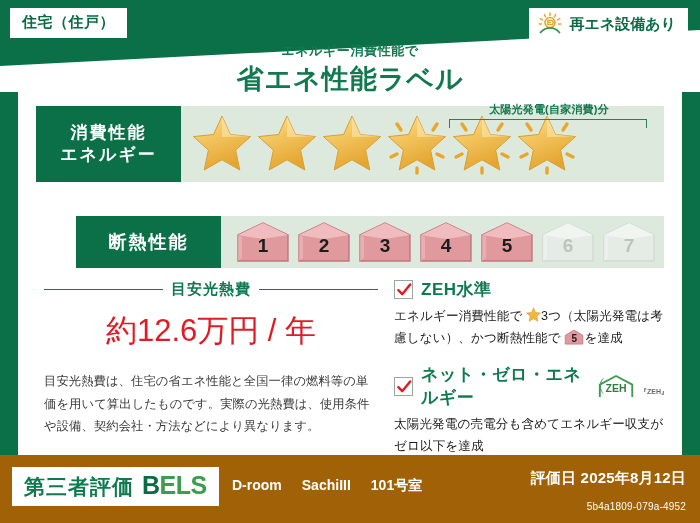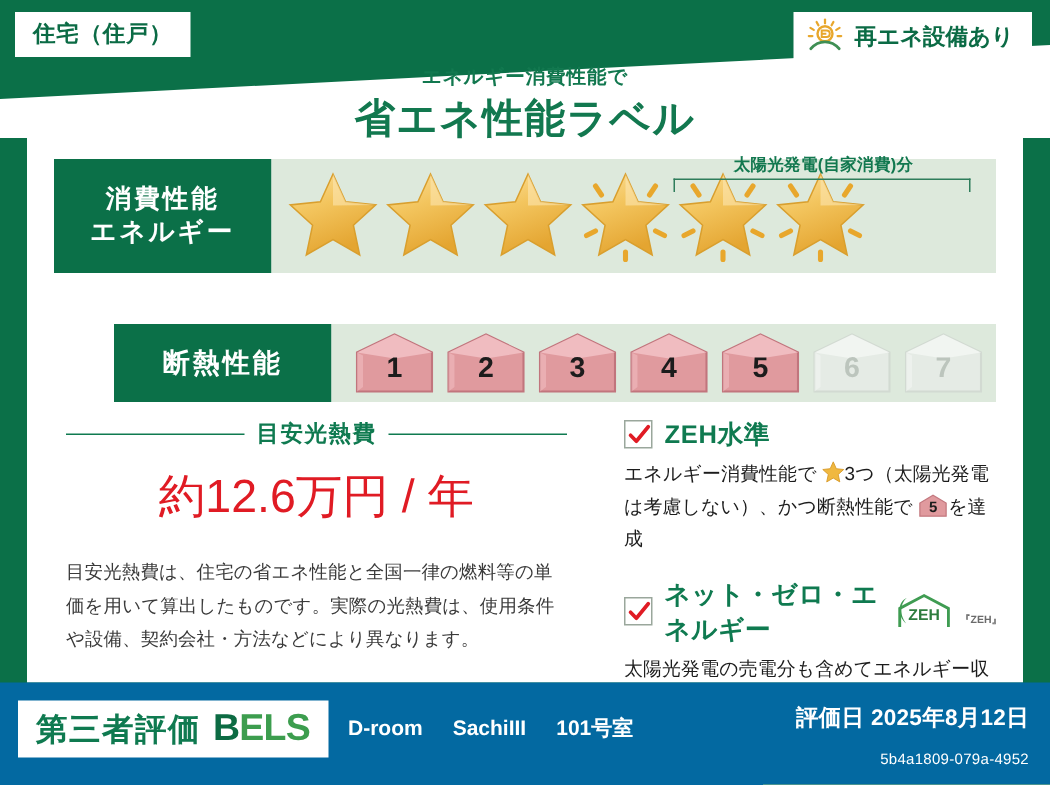--- a/index.html
+++ b/index.html
@@ -125,21 +125,21 @@
   .badge .bnum {
     position: absolute; inset: 0;
     display: flex; align-items: center; justify-content: center;
     padding-top: 7px;
     font-size: 19px; font-weight: bold;
   }
   .badge.on  .bnum { color: #1c1c1c; }
   .badge.off .bnum { color: #bcc5bd; }
 
   
-  .cols { position: absolute; left: 18px; right: 14px; top: 190px; bottom: 8px; display: flex; gap: 22px; }
+  .cols { position: absolute; left: 18px; right: 14px; top: 190px; bottom: 8px; display: flex; }
   .col-left  { width: 348px; flex: 0 0 auto; padding: 0 6px 0 8px; }
   .col-right { flex: 1 1 auto; padding-left: 10px; }
 
   .cost-head {
     display: flex; align-items: center; gap: 8px;
     margin-top: 2px;
   }
   .cost-head .rule { flex: 1 1 auto; height: 1.6px; background: #0f7a50; }
   .cost-head .txt {
     font-size: 15px; font-weight: bold; color: #0f7a50; letter-spacing: 1px;
@@ -180,21 +180,21 @@
   }
   .inline-badge .ib-num {
     position: absolute; inset: 0; display: flex; align-items: center;
     justify-content: center; padding-top: 3px;
     font-size: 10px; font-weight: bold; color: #1c1c1c;
   }
 
   
   .footer {
     position: absolute; left: 0; right: 0; bottom: 0; height: 68px;
-    background: #0369a1;
+    background: #a16207;
   }
   .bels-chip {
     position: absolute; left: 12px; top: 12px;
     background: #ffffff;
     padding: 4px 12px 5px;
     display: flex; align-items: baseline; gap: 8px;
   }
   .bels-jp { font-size: 21px; font-weight: bold; color: #0f7a50; letter-spacing: 1px; }
   .bels-en { font-size: 25px; font-weight: bold; letter-spacing: -.5px; }
   .bels-en .b1 { color: #0c6b43; }

